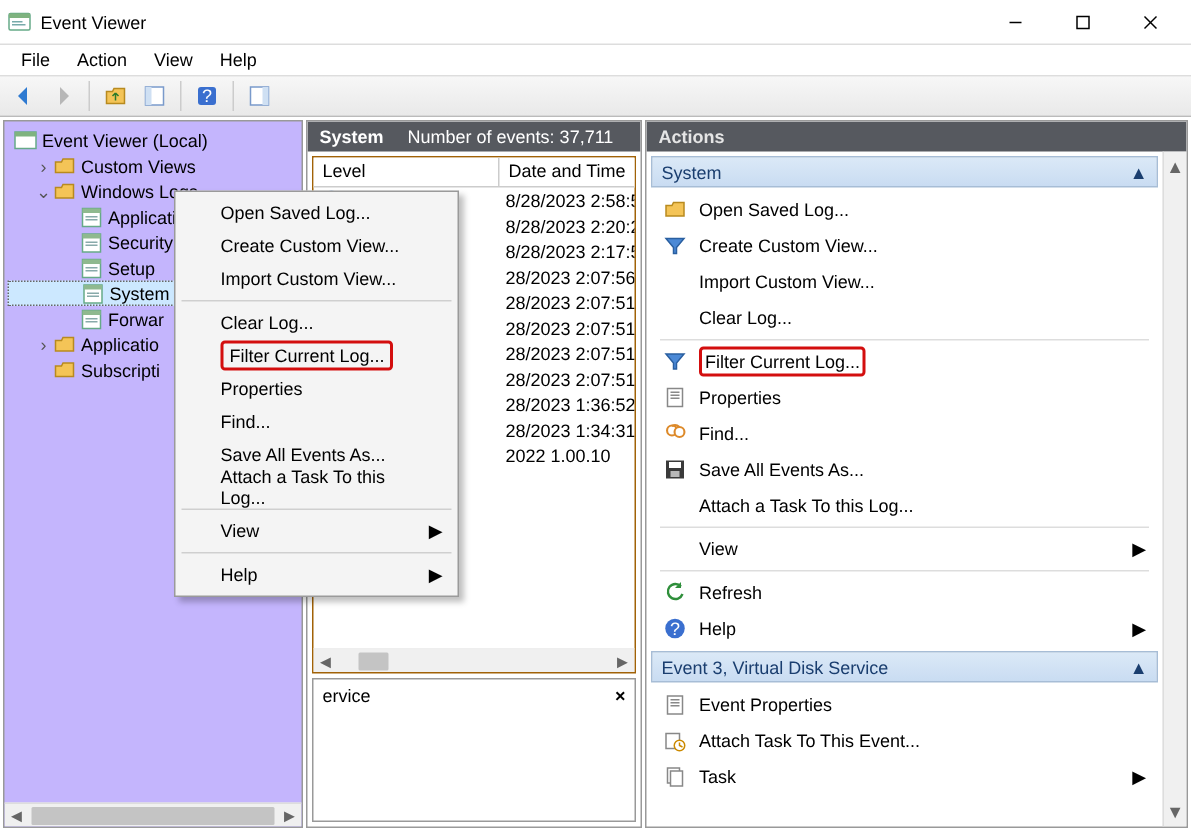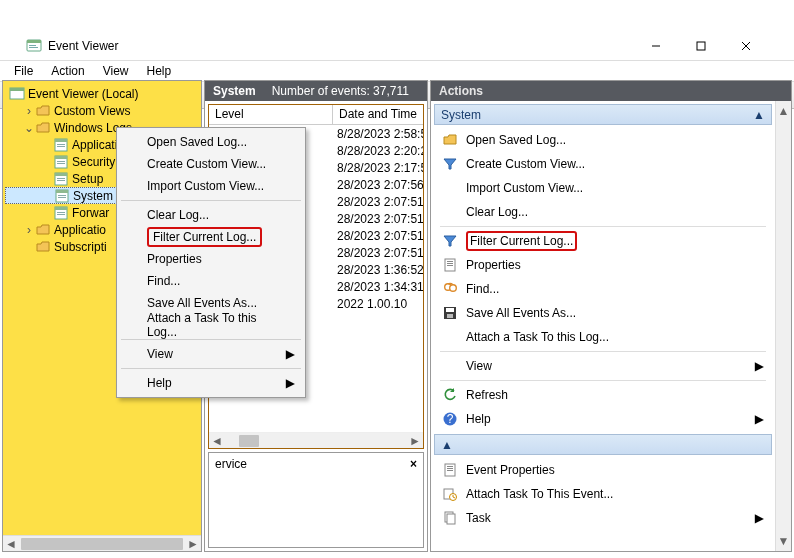--- a/index.html
+++ b/index.html
@@ -1,38 +1,38 @@
 <!DOCTYPE html>
 <html><head>
 <meta charset="utf-8">
 <style>
 * { box-sizing: border-box; margin: 0; padding: 0; font-family: "Segoe UI", Tahoma, sans-serif; font-size: 12px; }
 body { background: #fff; width: 794px; height: 558px; position: relative; overflow: hidden; }
 
 
-.titlebar { height: 30px; background: #fff; border-bottom: 1px solid #ddd; display: flex; align-items: center; padding: 0 26px; margin-top: 31px; }
+.titlebar { height: 30px; background: #fff; border-bottom: 1px solid #ddd; display: flex; align-items: center; padding: 0 5px; }
 .titlebar .ticon { width: 16px; height: 16px; margin-right: 6px; }
 .titlebar .title { flex: 1; color: #000; font-size: 12px; }
 .winbtns { display: flex; gap: 0; }
 .winbtn { width: 45px; height: 29px; display: flex; align-items: center; justify-content: center; color: #111; }
 .winbtn svg { width: 10px; height: 10px; }
 
 
 .menubar { height: 20px; background: #fff; display: flex; align-items: center; padding: 0 6px; gap: 2px; }
 .menuitem { padding: 1px 8px; color: #000; }
 
 
 .toolbar { height: 28px; background: linear-gradient(#f7f7f7,#e9e9e9); border-top: 1px solid #ddd; border-bottom: 1px solid #bbb; display: flex; align-items: center; padding: 0 4px; gap: 2px; }
 .tbtn { width: 24px; height: 22px; display: flex; align-items: center; justify-content: center; border: 1px solid transparent; border-radius: 2px; }
 .tbtn svg { width: 16px; height: 16px; }
 .tsep { width: 1px; height: 20px; background: #ccc; margin: 0 3px; }
 
 
 .client { position: absolute; left: 0; right: 0; top: 78px; bottom: 4px; display: flex; }
-.left { width: 200px; border: 1px solid #999; margin: 2px; background: #fde047; position: relative; overflow: hidden; }
+.left { width: 200px; border: 1px solid #999; margin: 2px; background: #c4b5fd; position: relative; overflow: hidden; }
 .mid { width: 224px; border: 1px solid #999; margin: 2px 0; background: #fff; display: flex; flex-direction: column; position: relative; overflow: hidden; }
 .right { flex: 1; border: 1px solid #999; margin: 2px; background: #fff; display: flex; flex-direction: column; overflow: hidden; }
 
 
 .tree { padding: 4px 2px; }
 .trow { display: flex; align-items: center; height: 17px; padding-left: 4px; white-space: nowrap; }
 .trow span.lbl { margin-left: 3px; color: #000; }
 .trow.sel { background: #cce8ff; border: 1px dotted #666; }
 .tw { width: 12px; display: inline-flex; align-items: center; justify-content: center; color: #555; }
 .indent1 { padding-left: 18px; } .indent3 { padding-left: 48px; }
@@ -557,20 +557,21 @@
                 <svg viewBox="0 0 16 16">
                   <circle cx="8" cy="8" r="6.5" fill="#3a6fcf"></circle>
                   <text x="8" y="12" text-anchor="middle" fill="#fff" font-size="10">?</text>
                 </svg>
               </span>
               <span class="albl">Help</span>
               <span class="arrow">▶</span>
             </div>
           </div>
         <div class="sectionhdr">
+          <span>Event 3, Virtual Disk Service</span>
           <span class="tri">▲</span>
         </div>
         <div class="actlist" id="actlist2">
             <div class="actrow">
               <span class="aico">
                 <svg viewBox="0 0 16 16">
                   <rect x="3" y="2" width="10" height="12" fill="#fff" stroke="#888"></rect>
                   <rect x="5" y="4" width="6" height="1" fill="#888"></rect>
                   <rect x="5" y="6" width="6" height="1" fill="#888"></rect>
                   <rect x="5" y="8" width="6" height="1" fill="#888"></rect>

